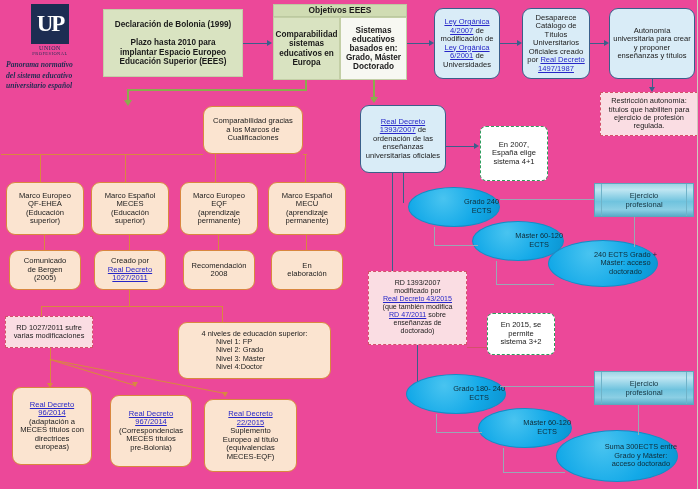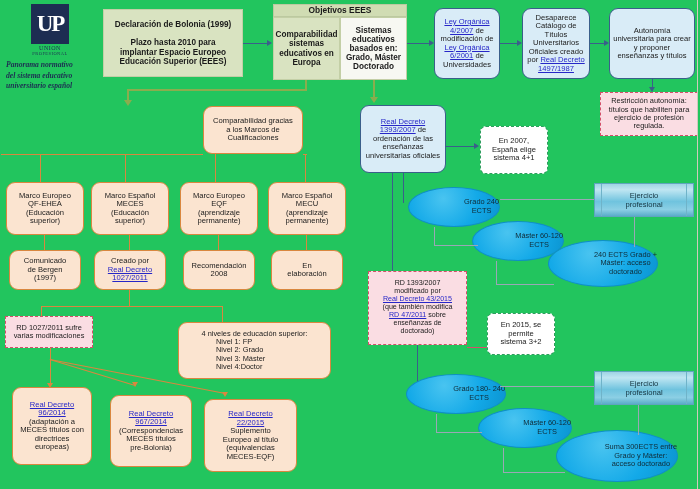--- a/index.html
+++ b/index.html
@@ -3,21 +3,21 @@
 <meta charset="utf-8">
 <title>Panorama normativo del sistema educativo universitario español</title>
 <style>
   html,body{margin:0;padding:0;}
   body{
     width:700px;height:489px;
     background:#f2f0e6;
     font-family:"Liberation Sans","DejaVu Sans",sans-serif;
     overflow:hidden;
   }
-  #stage{position:relative;width:700px;height:489px;background:#22c55e;}
+  #stage{position:relative;width:700px;height:489px;background:#ec4899;}
 
   
   .node{position:absolute;box-sizing:border-box;display:flex;align-items:center;
         justify-content:center;text-align:center;line-height:1.12;color:#1a1a1a;}
   .node .inner{width:100%;padding:2px 3px;}
 
   
   .green-box{background:#d9e3c1;border:1px solid #c3cfa6;font-size:8.2px;font-weight:bold;}
   .green-head{background:#d0dcb3;border:1px solid #bcc9a0;font-size:8.4px;font-weight:bold;}
   .green-plain{background:#f7f8f2;border:1px solid #c3cfa6;font-size:8.2px;font-weight:bold;}
@@ -226,21 +226,21 @@
 
   <div class="ln orange" style="left:44px;top:235px;width:1.4px;height:15px;"></div>
   <div class="ln orange" style="left:129px;top:235px;width:1.4px;height:15px;"></div>
   <div class="ln orange" style="left:218px;top:235px;width:1.4px;height:15px;"></div>
   <div class="ln orange" style="left:306px;top:235px;width:1.4px;height:15px;"></div>
 
   <div class="node peach-box" style="left:9px;top:250px;width:72px;height:40px;">
     <div class="inner">
       <div>Comunicado</div>
       <div>de Bergen</div>
-      <div>(1997)</div>
+      <div>(2005)</div>
     </div>
   </div>
   <div class="node peach-box" style="left:94px;top:250px;width:72px;height:40px;">
     <div class="inner">
       <div>Creado por</div>
       <div class="lk">Real Decreto</div>
       <div class="lk">1027/2011</div>
     </div>
   </div>
   <div class="node peach-box" style="left:183px;top:250px;width:72px;height:40px;">
@@ -320,21 +320,21 @@
 
   <div class="node blue-box" style="left:360px;top:105px;width:86px;height:68px;">
     <div class="inner">
       <span class="lk">Real Decreto 1393/2007</span><span> de ordenación de las enseñanzas universitarias oficiales</span>
     </div>
   </div>
 
   <div class="ln navy" style="left:446px;top:146px;width:30px;height:1px;"></div>
   <div class="arw r" style="left:474px;top:142.5px;"></div>
 
-  <div class="node greendash-box" style="left:480px;top:126px;width:68px;height:48px;">
+  <div class="node greendash-box" style="left:480px;top:126px;width:68px;height:55px;">
     <div class="inner">
       <div>En 2007,</div>
       <div>España elige</div>
       <div>sistema 4+1</div>
     </div>
   </div>
 
   <div class="ln navy" style="left:392px;top:173px;width:1px;height:98px;"></div>
   <div class="ln navy" style="left:403px;top:173px;width:1px;height:30px;"></div>
 

